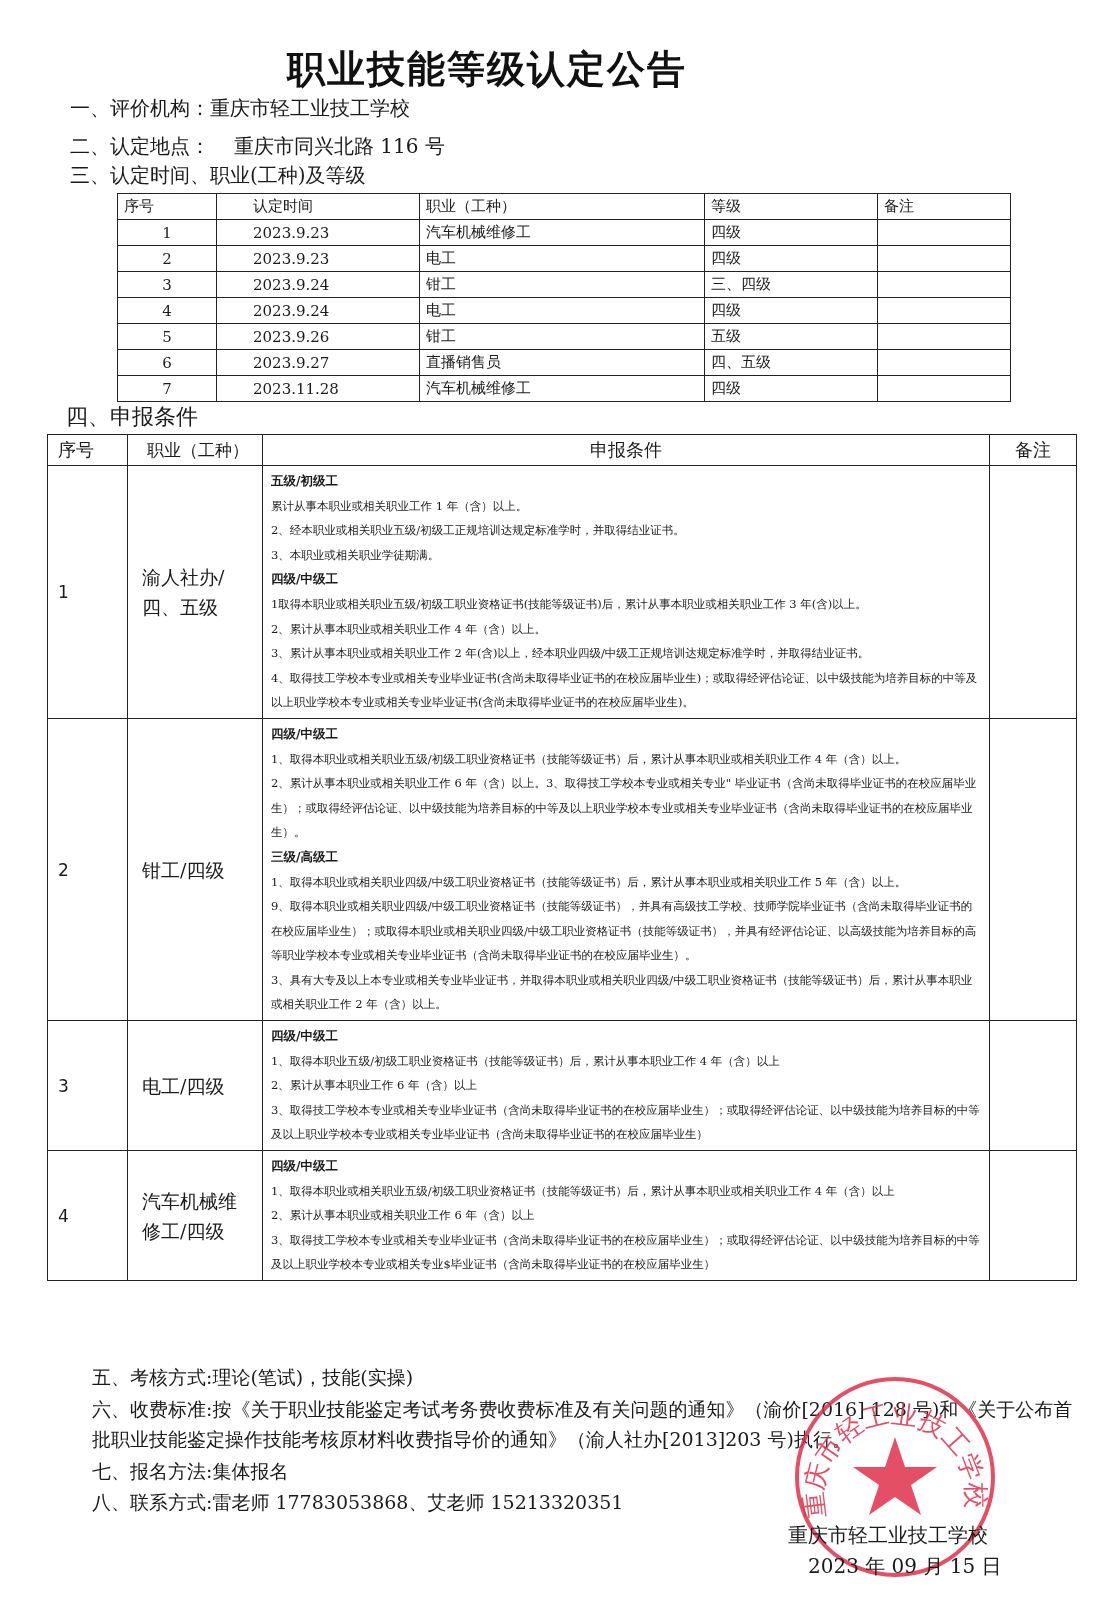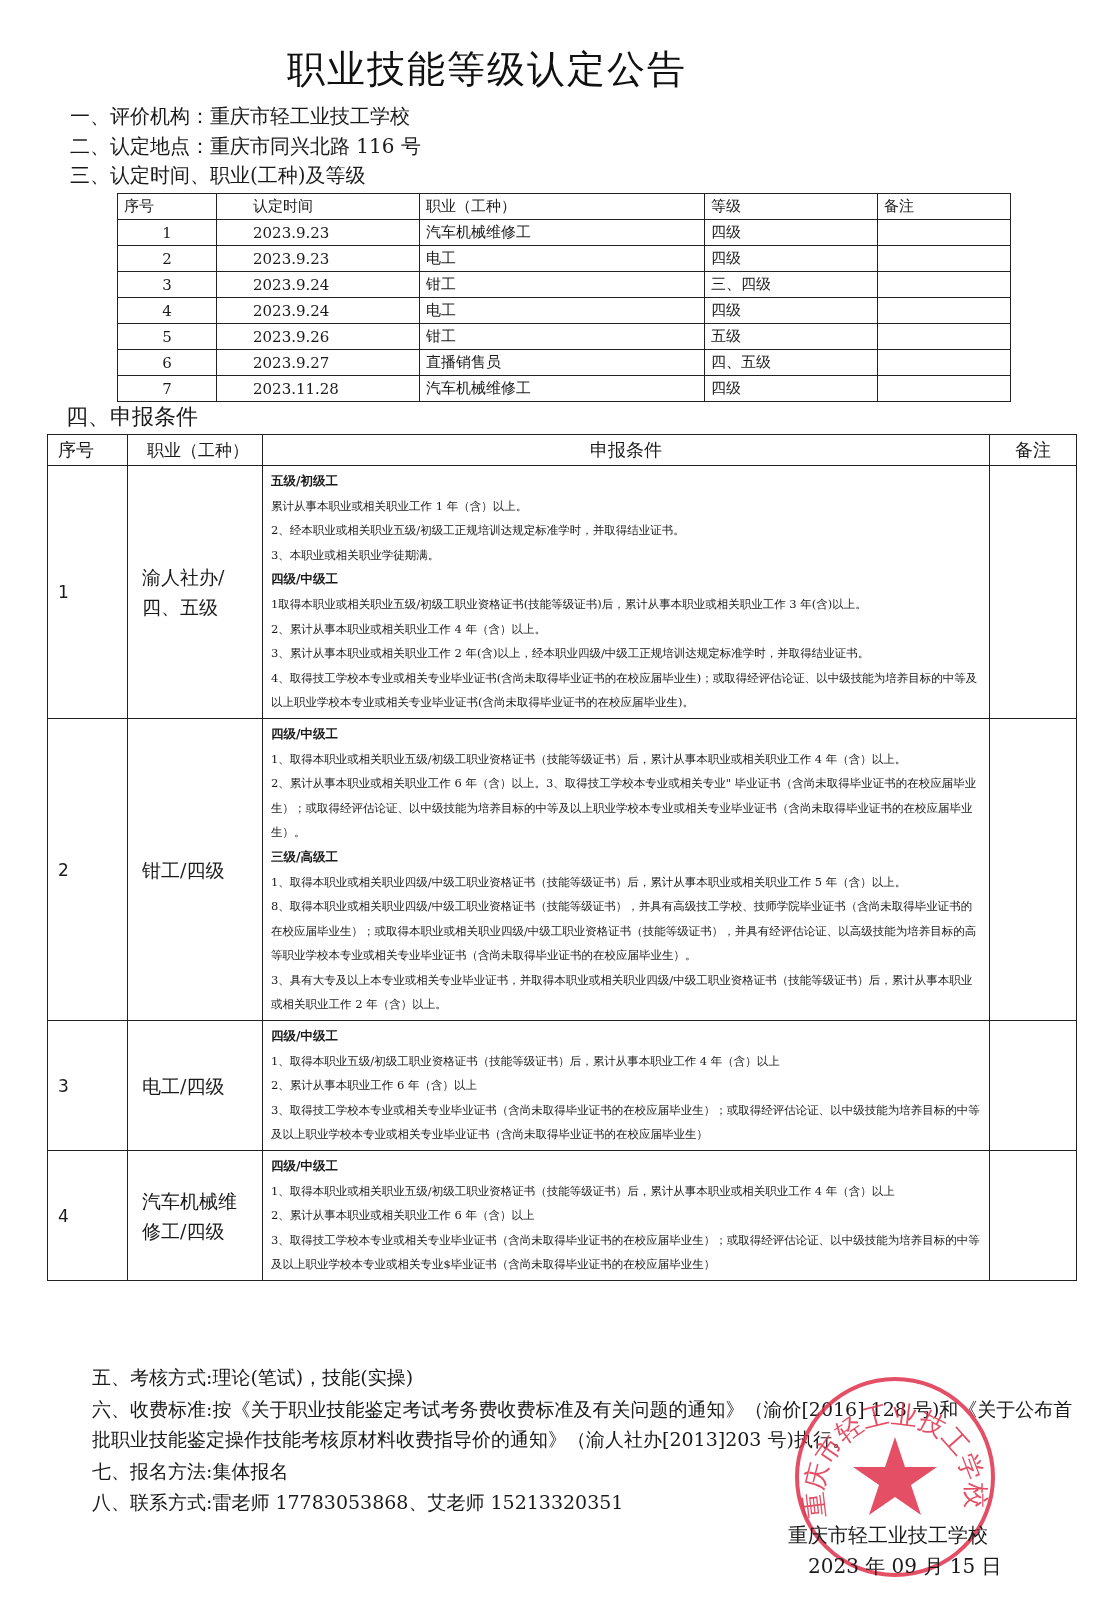--- a/index.html
+++ b/index.html
@@ -3,21 +3,21 @@
 <meta charset="utf-8">
 <style>
   html, body { margin: 0; padding: 0; background: #ffffff; }
   body {
     width: 1110px; height: 1600px; position: relative; overflow: hidden;
     font-family: "DejaVu Serif", "Liberation Serif", serif;
     color: #1a1a1a;
   }
   .title {
     position: absolute; left: 0; top: 44px; width: 974px; text-align: center;
-    font-family: "DejaVu Sans", sans-serif; font-weight: normal;
+    font-family: "DejaVu Sans", sans-serif; font-weight: bold;
     font-size: 38px; letter-spacing: 2px; color: #111;
   }
   .sec {
     position: absolute; left: 70px; font-size: 20px; color: #1a1a1a;
     white-space: nowrap;
   }
   .sec4 { left: 66px; font-size: 22px; }
   .sec-bottom { left: 64px; font-size: 19px; line-height: 30px; white-space: normal; width: 990px; margin-left: 28px; }
 
   
@@ -58,25 +58,25 @@
   }
   .sign-date {
     position: absolute; left: 808px; top: 1553px; font-size: 20px; white-space: nowrap;
   }
 </style>
 </head>
 <body>
 
 <div class="title">职业技能等级认定公告</div>
 
-<div class="sec" style="top:103px">
+<div class="sec" style="top:95px">
   <span>一、评价机构：</span><span>重庆市轻工业技工学校</span>
 </div>
 <div class="sec" style="top:133px">
-  <span>二、认定地点：</span><span style="margin-left:0">重庆市同兴北路 116 号</span>
+  <span>二、认定地点：</span><span style="margin-left:24px">重庆市同兴北路 116 号</span>
 </div>
 <div class="sec" style="top:162px">三、认定时间、职业(工种)及等级</div>
 
 <table class="sched">
   <tbody id="sched-body">
     <tr>
       <td class="c-no" style="text-align:left">序号</td>
       <td class="c-date">认定时间</td>
       <td class="c-job">职业（工种）</td>
       <td class="c-grade">等级</td>
@@ -162,21 +162,21 @@
       </tr>
       <tr>
         <td class="r-no">2</td>
         <td class="r-job">钳工/四级</td>
         <td class="r-cond">
           <div class="grade-heading">四级/中级工</div>
           <div>1、取得本职业或相关职业五级/初级工职业资格证书（技能等级证书）后，累计从事本职业或相关职业工作 4 年（含）以上。</div>
           <div>2、累计从事本职业或相关职业工作 6 年（含）以上。3、取得技工学校本专业或相关专业" 毕业证书（含尚未取得毕业证书的在校应届毕业生）；或取得经评估论证、以中级技能为培养目标的中等及以上职业学校本专业或相关专业毕业证书（含尚未取得毕业证书的在校应届毕业生）。</div>
           <div class="grade-heading">三级/高级工</div>
           <div>1、取得本职业或相关职业四级/中级工职业资格证书（技能等级证书）后，累计从事本职业或相关职业工作 5 年（含）以上。</div>
-          <div>8、取得本职业或相关职业四级/中级工职业资格证书（技能等级证书），并具有高级技工学校、技师学院毕业证书（含尚未取得毕业证书的在校应届毕业生）；或取得本职业或相关职业四级/中级工职业资格证书（技能等级证书），并具有经评估论证、以高级技能为培养目标的高等职业学校本专业或相关专业毕业证书（含尚未取得毕业证书的在校应届毕业生）。</div>
+          <div>9、取得本职业或相关职业四级/中级工职业资格证书（技能等级证书），并具有高级技工学校、技师学院毕业证书（含尚未取得毕业证书的在校应届毕业生）；或取得本职业或相关职业四级/中级工职业资格证书（技能等级证书），并具有经评估论证、以高级技能为培养目标的高等职业学校本专业或相关专业毕业证书（含尚未取得毕业证书的在校应届毕业生）。</div>
           <div>3、具有大专及以上本专业或相关专业毕业证书，并取得本职业或相关职业四级/中级工职业资格证书（技能等级证书）后，累计从事本职业或相关职业工作 2 年（含）以上。</div>
         </td>
         <td class="r-note"></td>
       </tr>
       <tr>
         <td class="r-no">3</td>
         <td class="r-job">电工/四级</td>
         <td class="r-cond">
           <div class="grade-heading">四级/中级工</div>
           <div>1、取得本职业五级/初级工职业资格证书（技能等级证书）后，累计从事本职业工作 4 年（含）以上</div>

